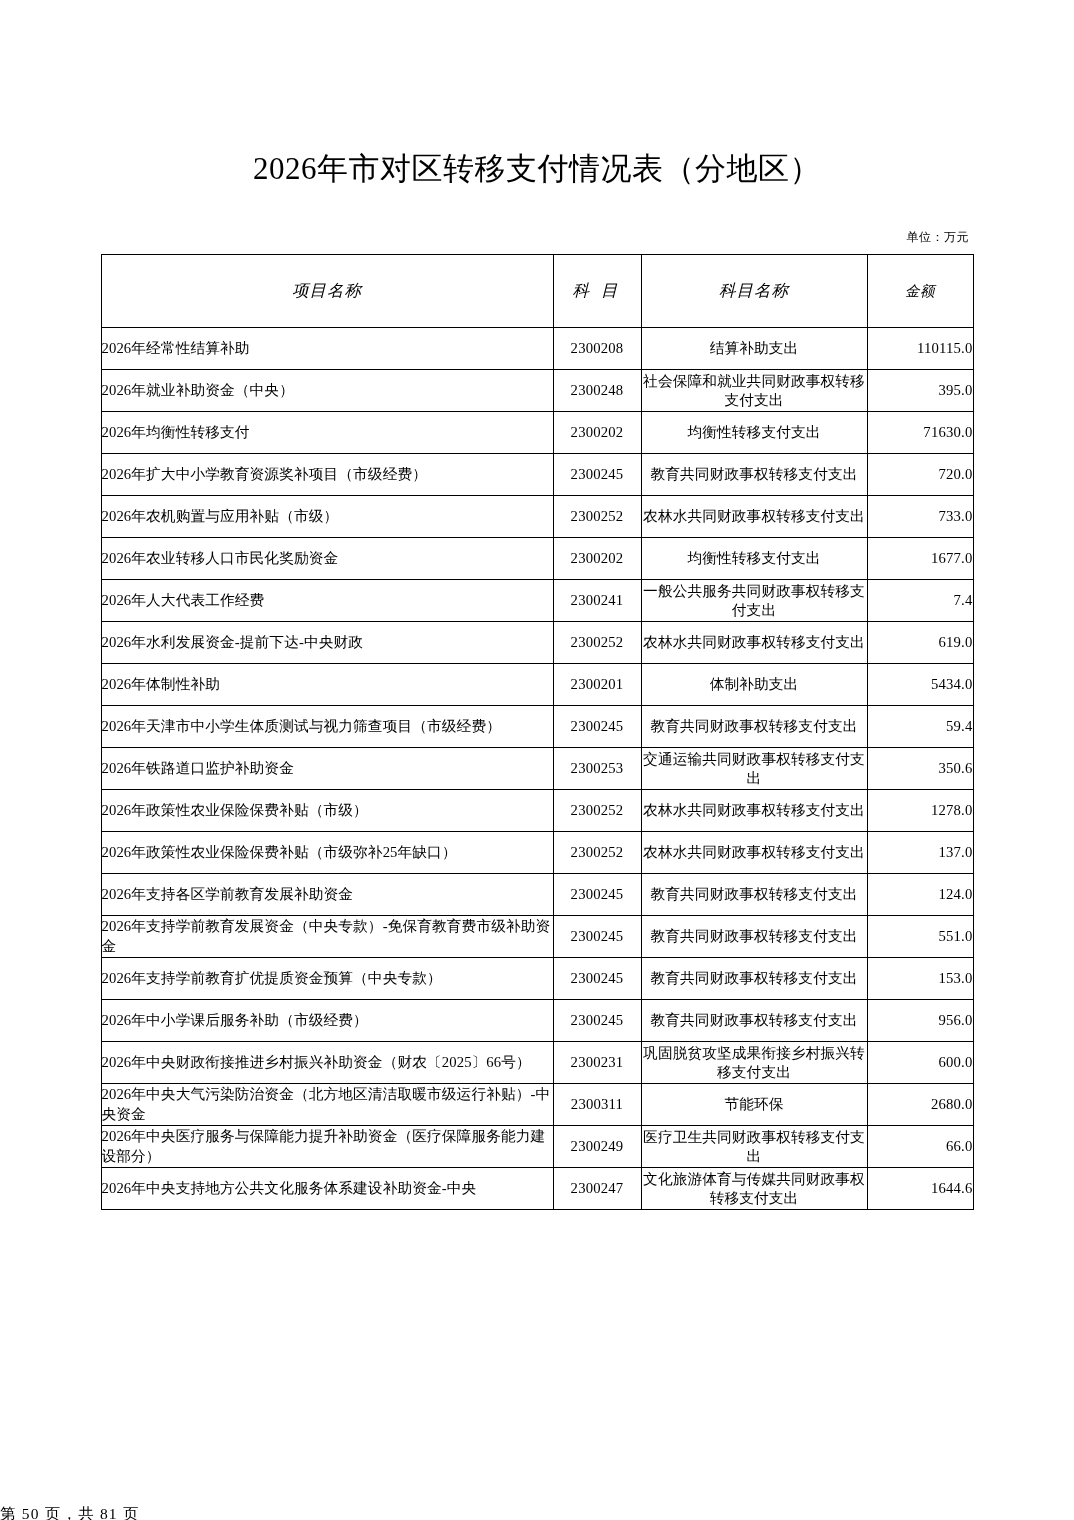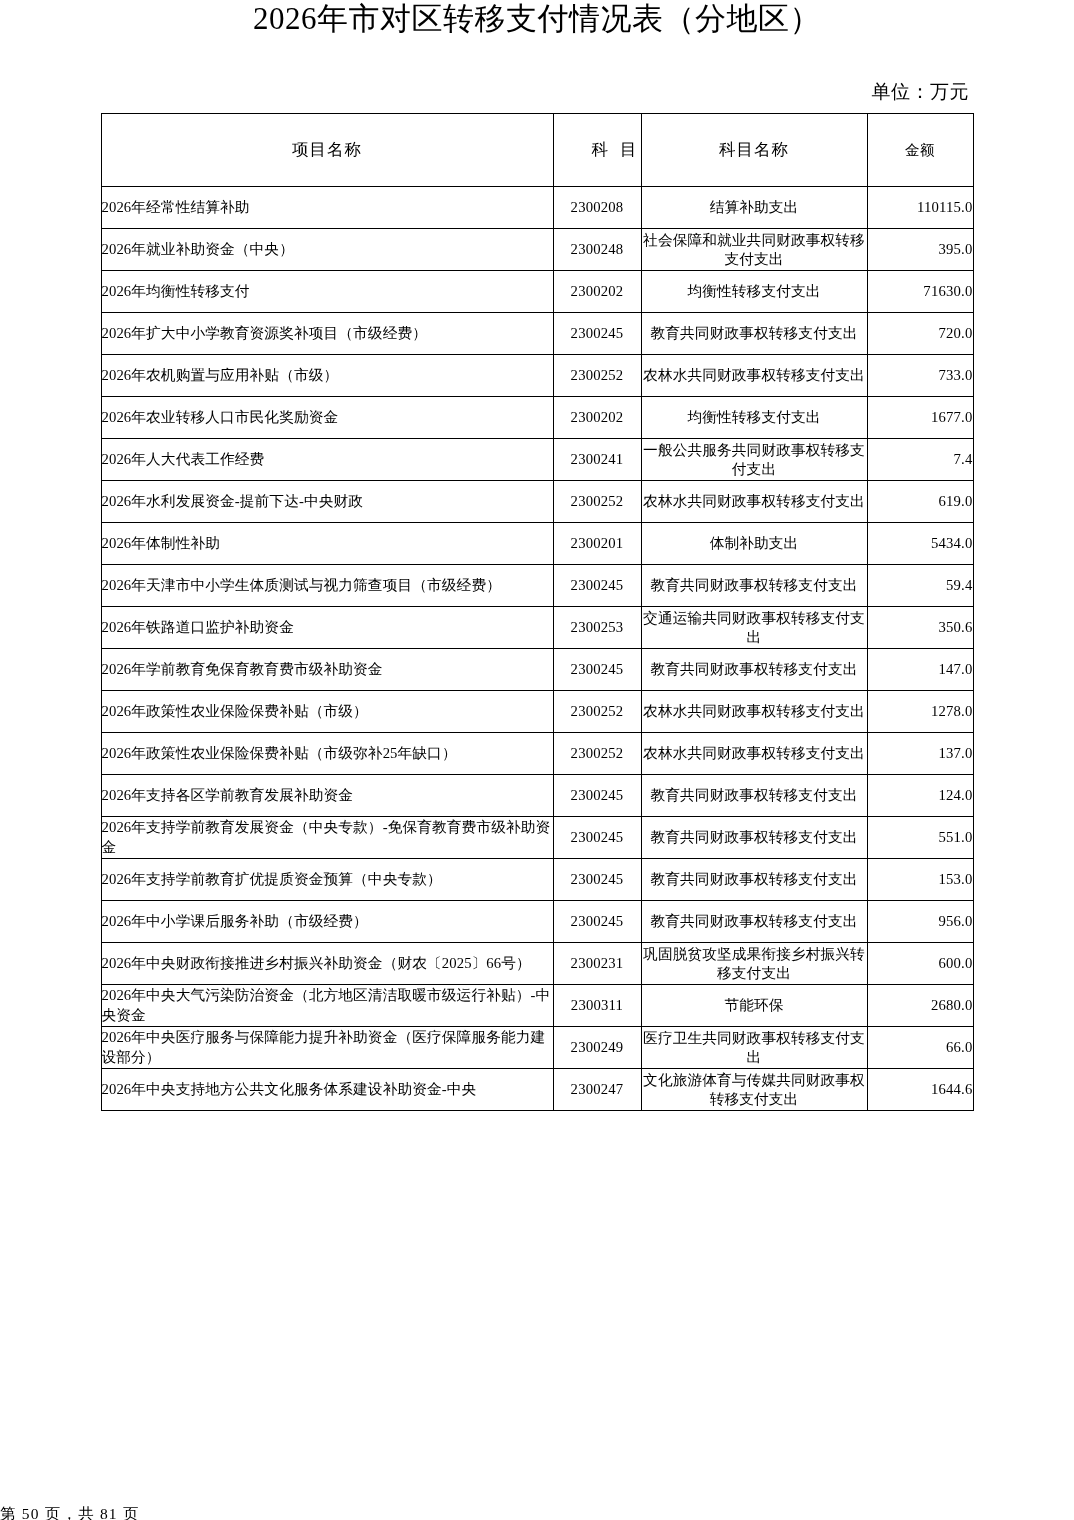--- a/index.html
+++ b/index.html
@@ -20,28 +20,29 @@
     height: 1520px;
     box-sizing: border-box;
   }
   .doc-title {
     text-align: center;
     font-size: 31px;
     line-height: 1.2;
     font-weight: normal;
     letter-spacing: 0.5px;
     margin: 0;
+    padding-top: 150px;
   }
   .unit-line {
     width: 872px;
     margin: 0 auto;
     padding-top: 42px;
     padding-bottom: 8px;
     text-align: right;
-    font-size: 19px;
+    font-size: 12px;
     letter-spacing: 0.5px;
   }
   .unit-line .unit-text {
     padding-right: 4px;
   }
   table.main-table {
     width: 872px;
     margin: 0 auto;
     border-collapse: collapse;
     table-layout: fixed;
@@ -57,22 +58,23 @@
   col.c-name   { width: 452px; }
   col.c-code   { width: 88px;  }
   col.c-sname  { width: 226px; }
   col.c-amount { width: 106px; }
 
   thead th {
     height: 72px;
     text-align: center;
     font-size: 16.5px;
     letter-spacing: 1px;
-  }
-  thead th.h-code { letter-spacing: 4px; text-align: right; }
+    font-style: italic;
+  }
+  thead th.h-code { letter-spacing: 4px; }
   thead th.h-amount { font-size: 14.5px; letter-spacing: 0.5px; }
 
   tbody td {
     height: 41px;
   }
   td.cell-name {
     text-align: left;
     padding: 3px 6px 3px 7px;
     line-height: 1.35;
     letter-spacing: 0.1px;
@@ -189,26 +191,20 @@
           <td class="cell-sname">教育共同财政事权转移支付支出</td>
           <td class="cell-amount">59.4</td>
         </tr>
         <tr>
           <td class="cell-name">2026年铁路道口监护补助资金</td>
           <td class="cell-code">2300253</td>
           <td class="cell-sname">交通运输共同财政事权转移支付支出</td>
           <td class="cell-amount">350.6</td>
         </tr>
         <tr>
-          <td class="cell-name">2026年学前教育免保育教育费市级补助资金</td>
-          <td class="cell-code">2300245</td>
-          <td class="cell-sname">教育共同财政事权转移支付支出</td>
-          <td class="cell-amount">147.0</td>
-        </tr>
-        <tr>
           <td class="cell-name">2026年政策性农业保险保费补贴（市级）</td>
           <td class="cell-code">2300252</td>
           <td class="cell-sname">农林水共同财政事权转移支付支出</td>
           <td class="cell-amount">1278.0</td>
         </tr>
         <tr>
           <td class="cell-name">2026年政策性农业保险保费补贴（市级弥补25年缺口）</td>
           <td class="cell-code">2300252</td>
           <td class="cell-sname">农林水共同财政事权转移支付支出</td>
           <td class="cell-amount">137.0</td>

